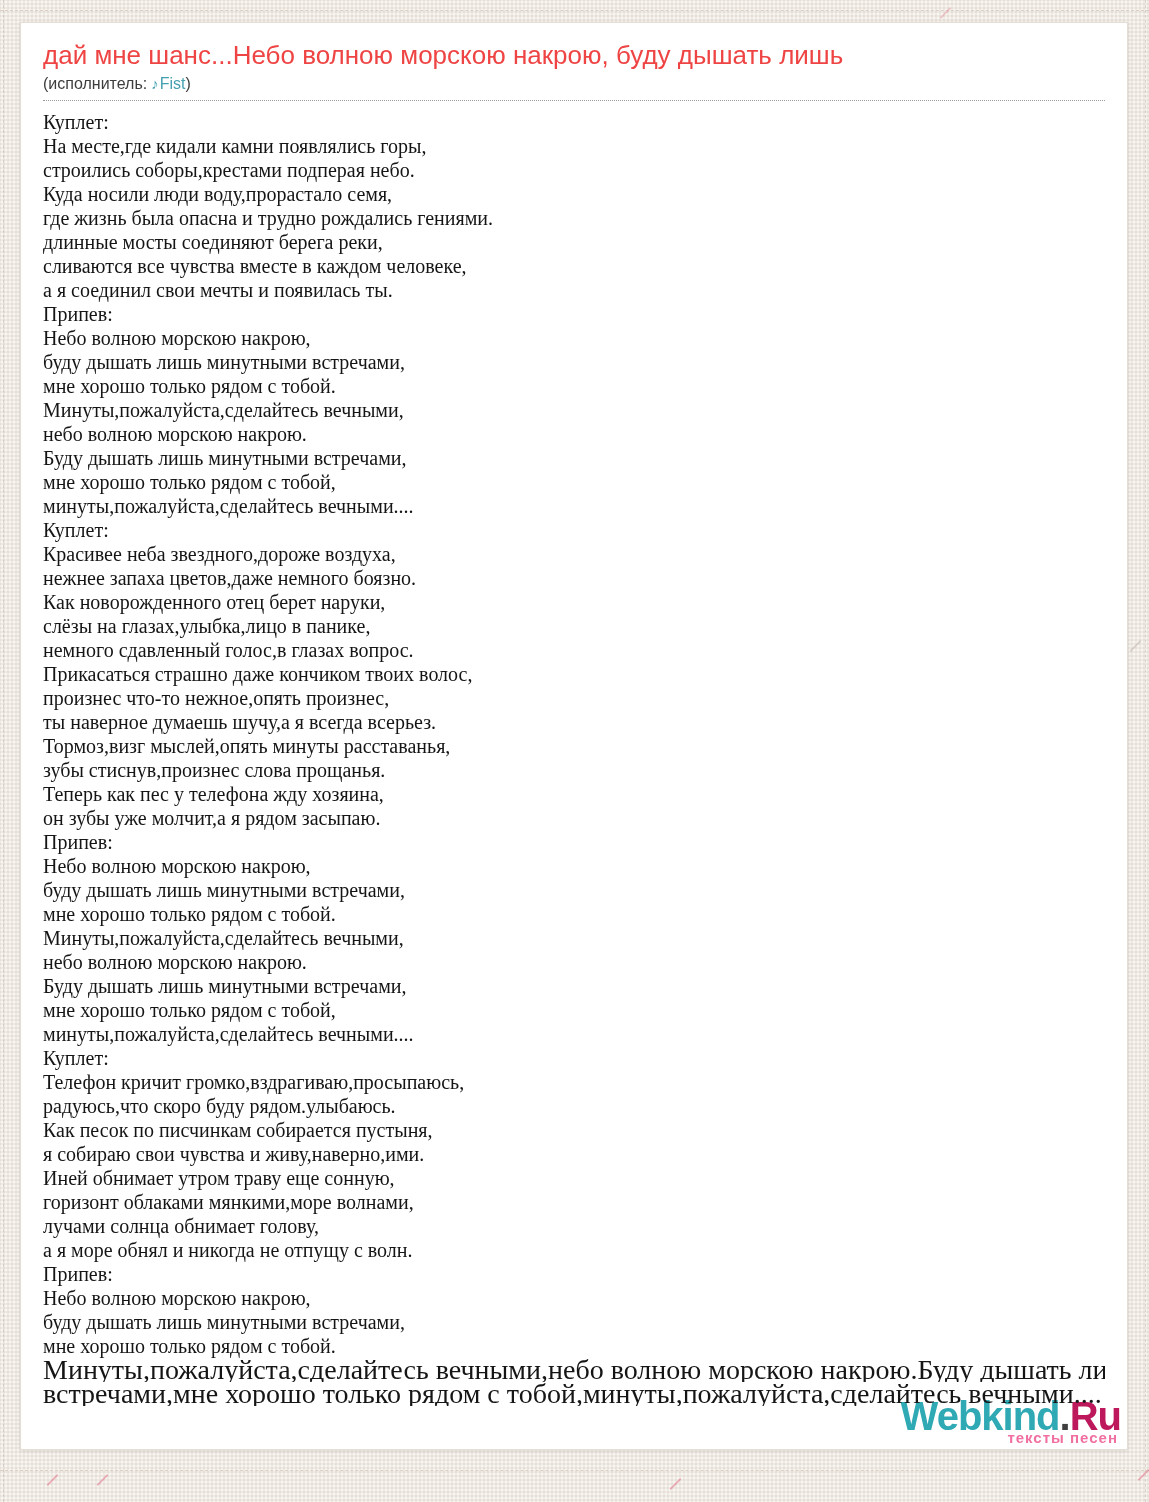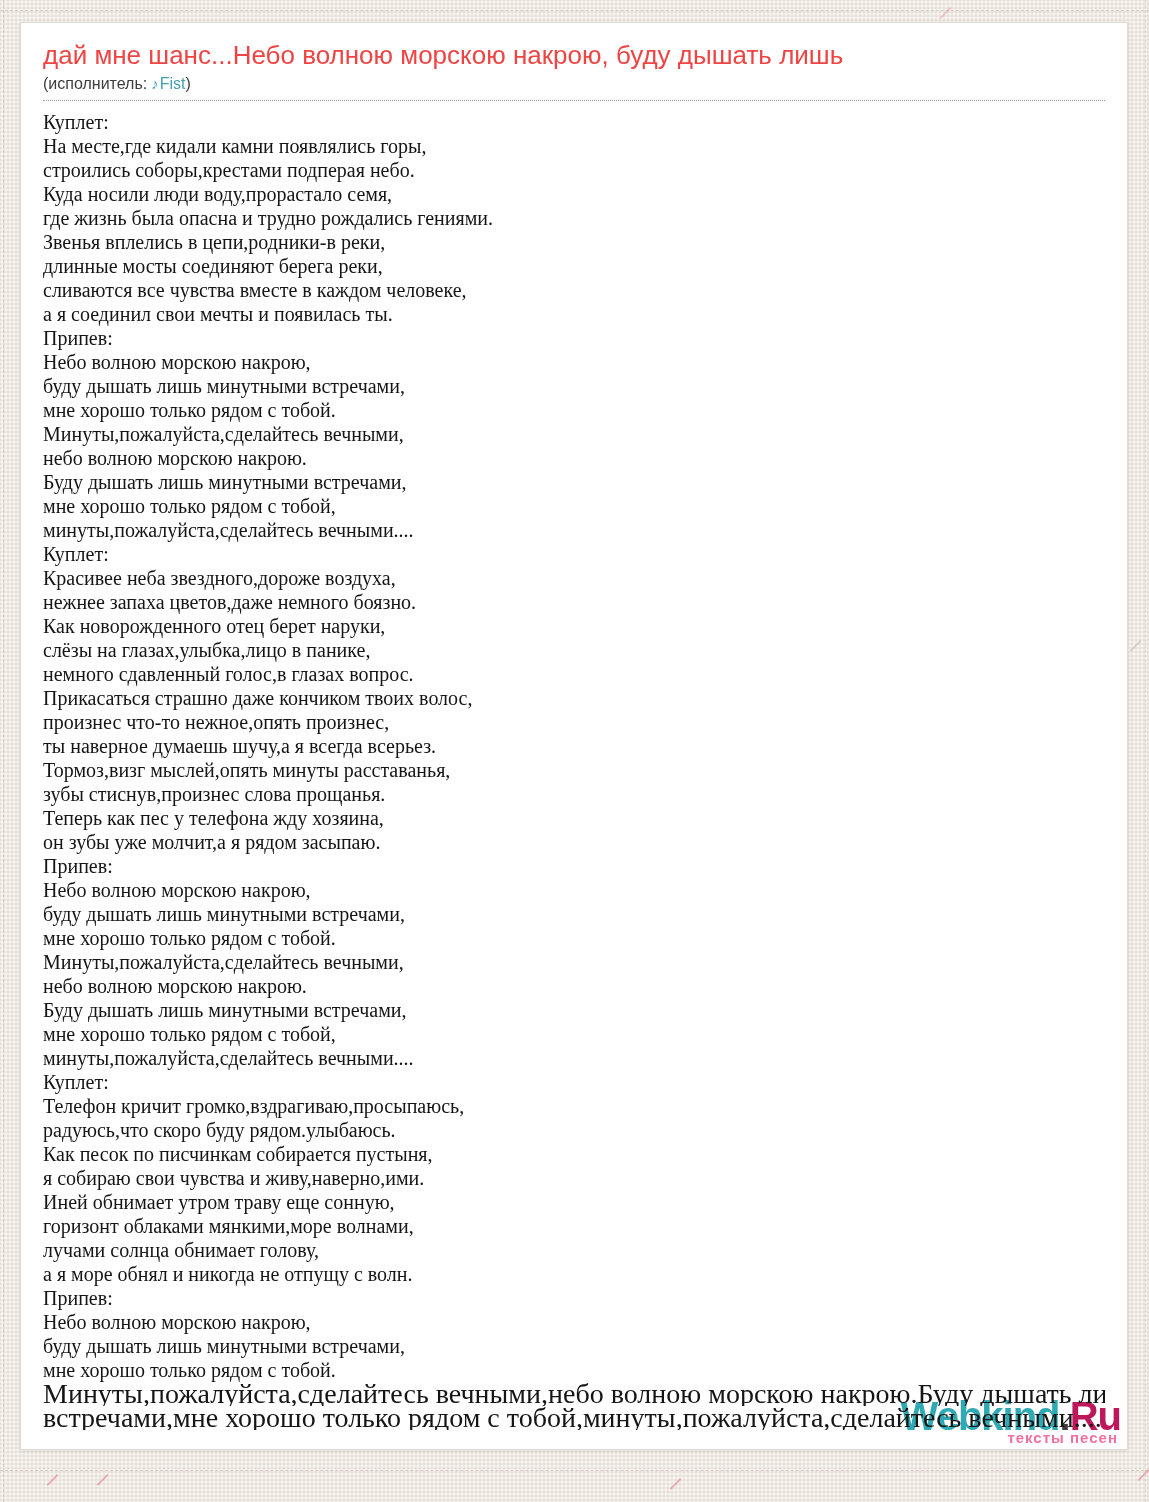--- a/index.html
+++ b/index.html
@@ -126,21 +126,20 @@
 
     <div class="divider"></div>
 
     <div class="lyrics">
       <div>
           <div class="lyric-line">Куплет:</div>
           <div class="lyric-line">На месте,где кидали камни появлялись горы,</div>
           <div class="lyric-line">строились соборы,крестами подперая небо.</div>
           <div class="lyric-line">Куда носили люди воду,прорастало семя,</div>
           <div class="lyric-line">где жизнь была опасна и трудно рождались гениями.</div>
-          <div class="lyric-line">Звенья вплелись в цепи,родники-в реки,</div>
           <div class="lyric-line">длинные мосты соединяют берега реки,</div>
           <div class="lyric-line">сливаются все чувства вместе в каждом человеке,</div>
           <div class="lyric-line">а я соединил свои мечты и появилась ты.</div>
           <div class="lyric-line">Припев:</div>
           <div class="lyric-line">Небо волною морскою накрою,</div>
           <div class="lyric-line">буду дышать лишь минутными встречами,</div>
           <div class="lyric-line">мне хорошо только рядом с тобой.</div>
           <div class="lyric-line">Минуты,пожалуйста,сделайтесь вечными,</div>
           <div class="lyric-line">небо волною морскою накрою.</div>
           <div class="lyric-line">Буду дышать лишь минутными встречами,</div>

